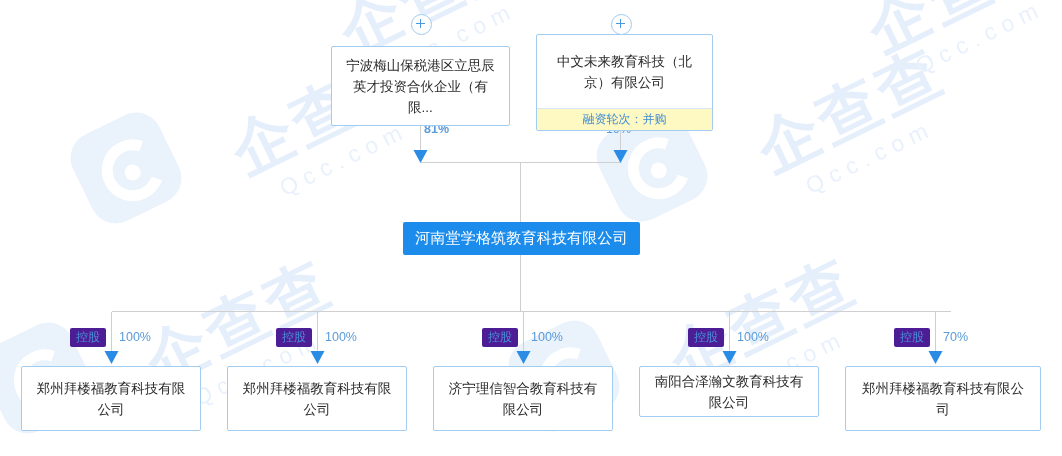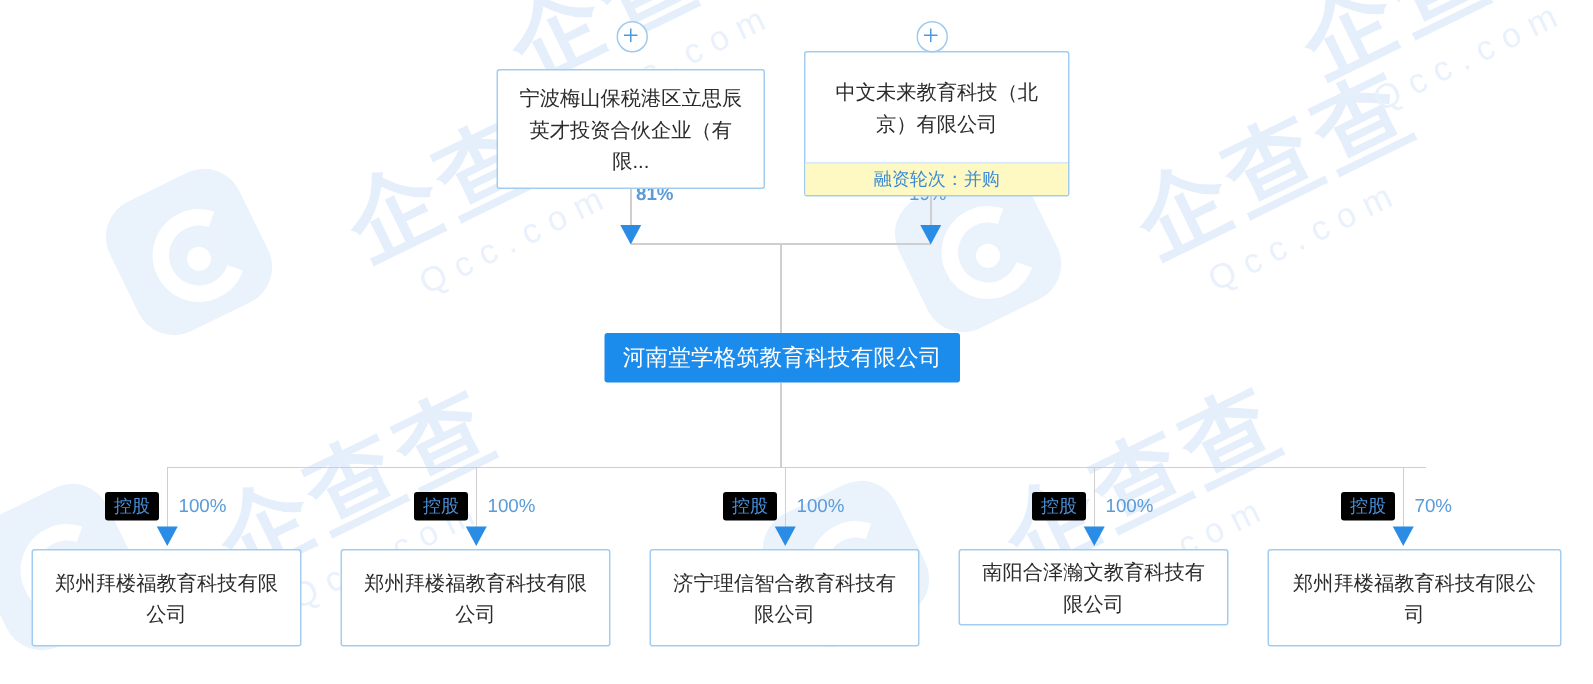--- a/index.html
+++ b/index.html
@@ -178,21 +178,21 @@
     position: absolute;
     font-size: 12.5px;
     color: #5b9bd8;
     z-index: 2;
     white-space: nowrap;
   }
   .rel-badge {
     position: absolute;
     font-size: 12px;
     color: #4a90d9;
-    background: #000000;
+    background: #4c1d95;
     padding: 2px 6px;
     border-radius: 2px;
     z-index: 2;
     white-space: nowrap;
     line-height: 15px;
   }
 </style>
 </head>
 <body>
 

